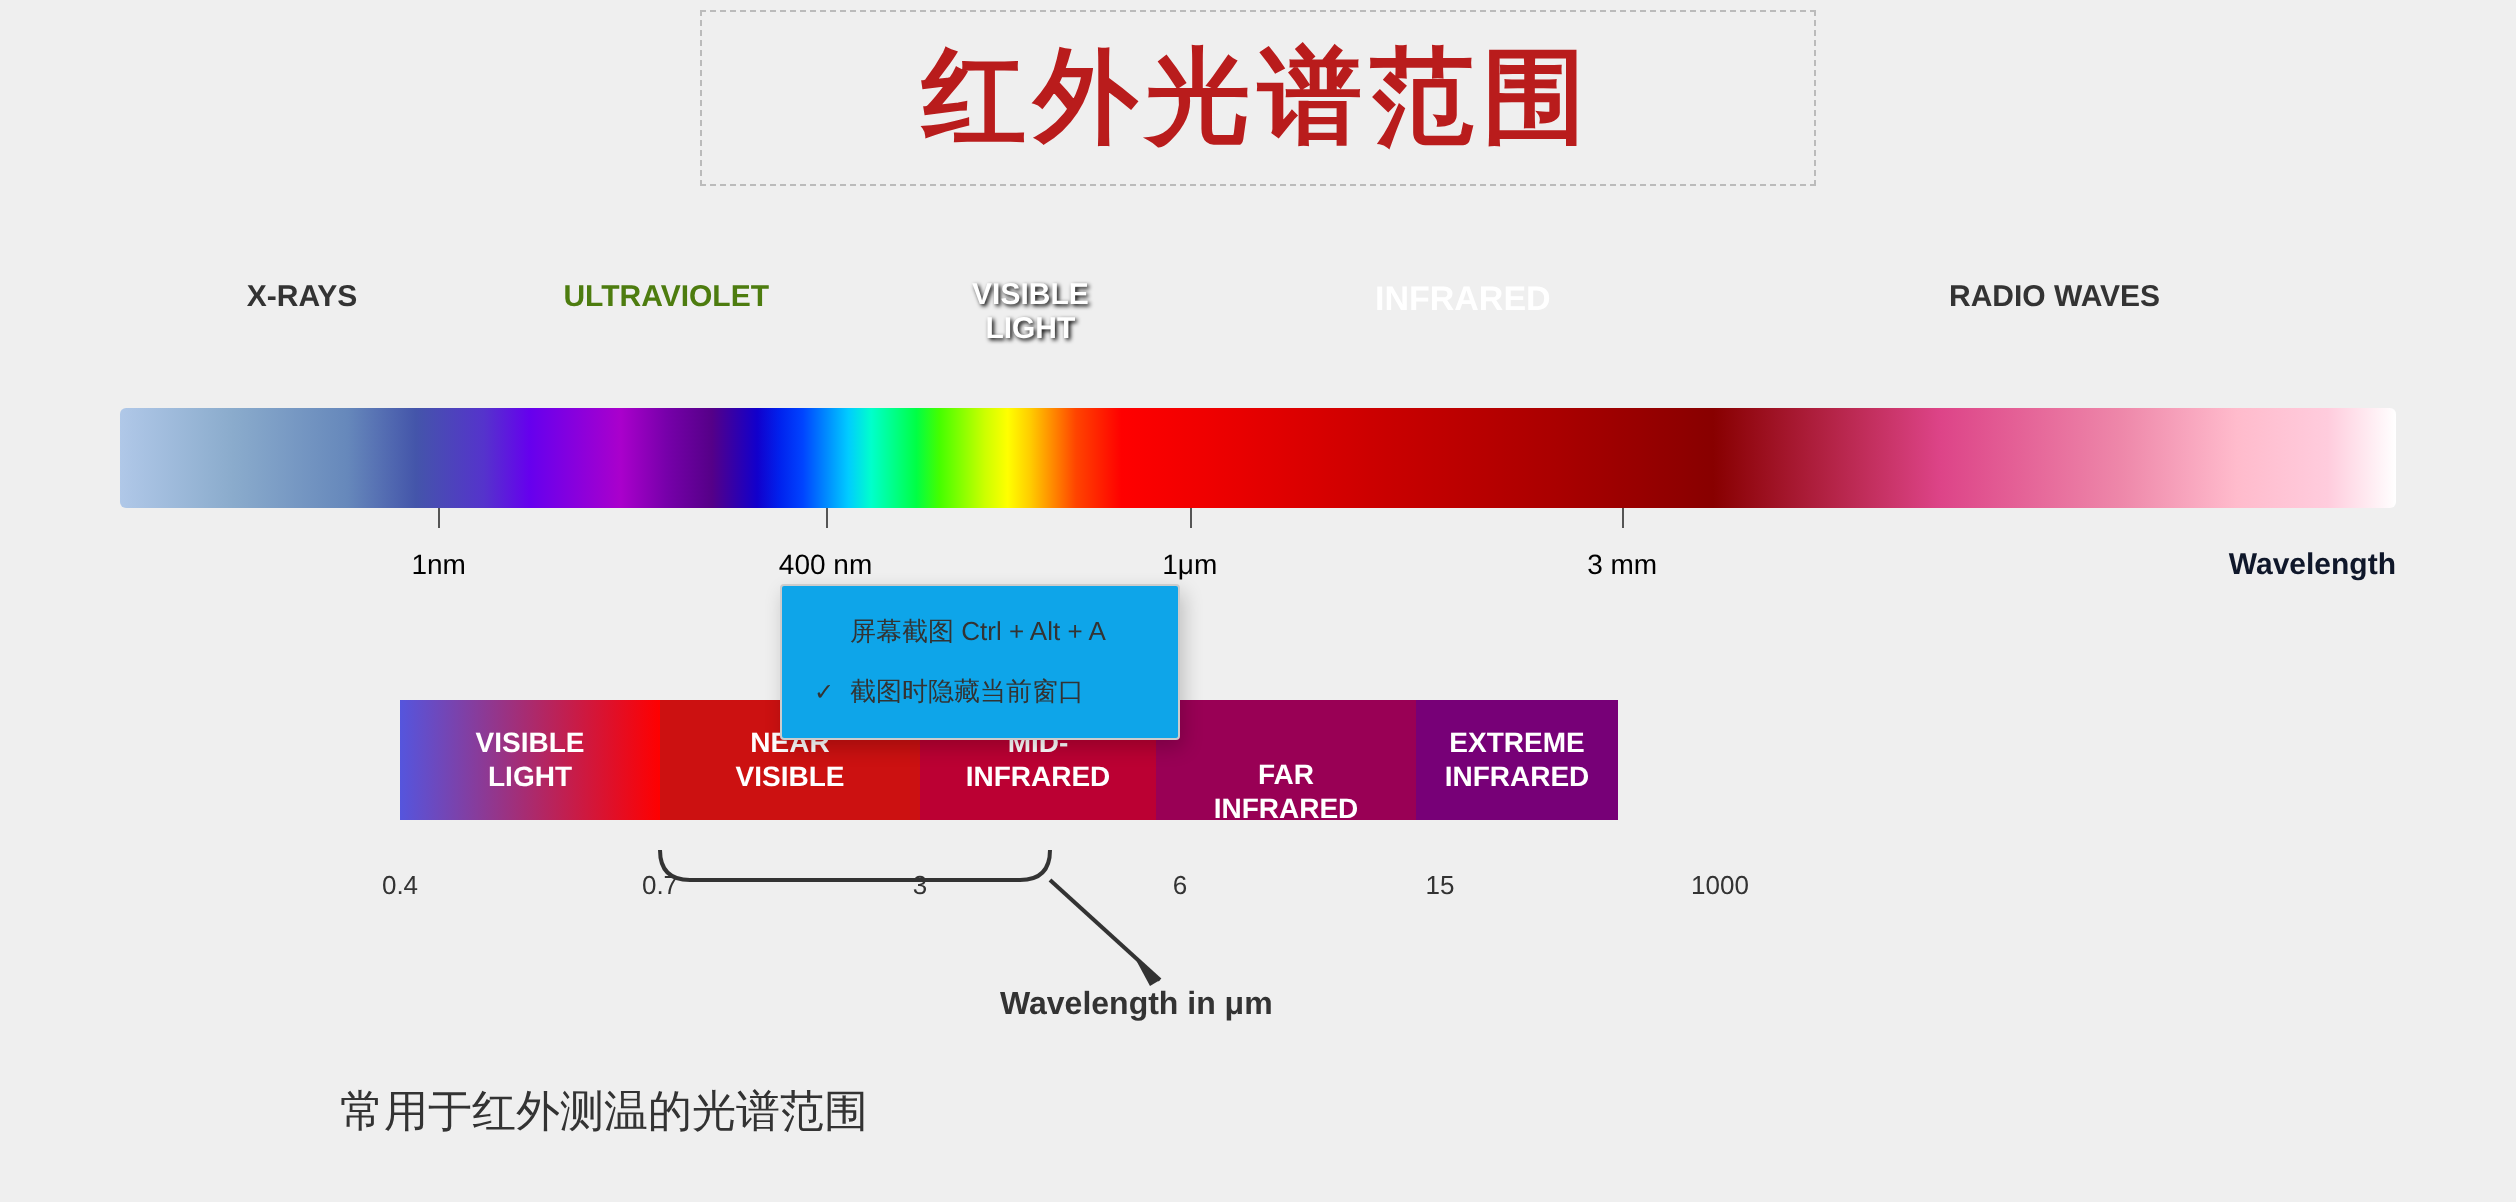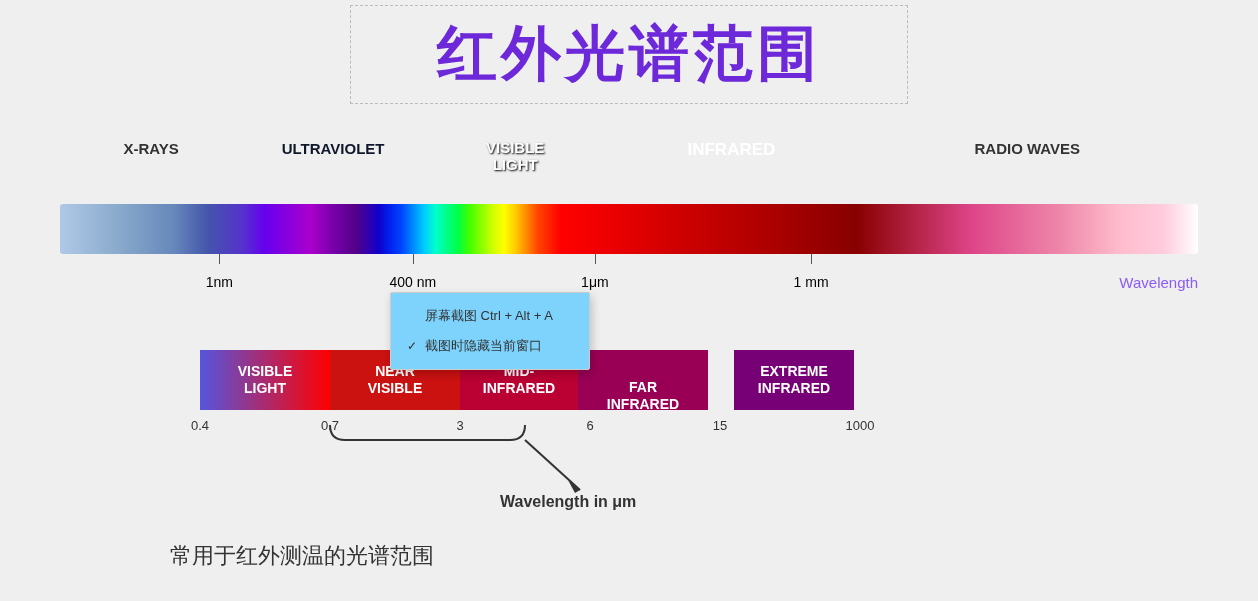--- a/index.html
+++ b/index.html
@@ -12,22 +12,22 @@
       position: relative;
     }
 
     .main-container {
       width: 100%;
       height: 100%;
       background: #efefef;
       position: relative;
     }
     .title-text {
-      font-size: 60px;
-      color: #6d28d9;
+      font-size: 52px;
+      color: #b91c1c;
       font-family: Liberation Serif, serif;
       font-weight: bold;
       letter-spacing: 4px;
       white-space: nowrap;
     }
 
     
     .top-spectrum-container {
       position: absolute;
       top: 140px;
@@ -51,21 +51,21 @@
       font-weight: bold;
       text-align: center;
     }
 
     .label-xrays {
       width: 16%;
       color: #333;
     }
     .label-ultraviolet {
       width: 16%;
-      color: #0f172a;
+      color: #4d7c0f;
     }
     .label-visible {
       width: 16%;
       color: white;
       text-shadow: 1px 1px 2px #000;
     }
     .label-infrared {
       width: 22%;
       color: white;
       font-size: 17px;
@@ -141,32 +141,32 @@
     }
     .wl-label {
       position: absolute;
       font-size: 14px;
       color: #000000;
       transform: translateX(-50%);
     }
     .wl-unit {
       position: absolute;
       font-size: 15px;
-      font-weight: normal;
-      color: #8b5cf6;
+      font-weight: bold;
+      color: #0f172a;
       right: 0;
       top: 0;
     }
 
     
     .context-menu {
       position: absolute;
       top: 292px;
       left: 390px;
-      background: #7dd3fc;
+      background: #0ea5e9;
       border: 1px solid #ccc;
       box-shadow: 2px 4px 10px rgba(0,0,0,0.2);
       padding: 8px 0;
       min-width: 200px;
       z-index: 100;
       border-radius: 2px;
     }
     .ctx-item {
       padding: 6px 16px;
       font-size: 13px;
@@ -216,31 +216,30 @@
     }
     .seg-mid {
       width: 118px;
       background: #bb0033;
     }
     .seg-far {
       width: 130px;
       background: #990055;
     }
     .seg-extreme {
-      width: 120px;
+      width: 101px;
       background: #770077;
-      margin-left: 26px;
     }
 
     
     .bottom-scale {
       position: relative;
       width: 780px;
       height: 30px;
-      margin-top: 2px;
+      margin-top: 19px;
     }
     .bottom-wl-label {
       position: absolute;
       font-size: 13px;
       color: #333;
       transform: translateX(-50%);
       top: 6px;
     }
 
     
@@ -300,21 +299,21 @@
       <div class="tick" style="left:14%;"></div>
       <div class="tick" style="left:31%;"></div>
       <div class="tick" style="left:47%;"></div>
       <div class="tick" style="left:66%;"></div>
     </div>
 
     <div class="wavelength-labels">
       <span class="wl-label" style="left:14%;">1nm</span>
       <span class="wl-label" style="left:31%;">400 nm</span>
       <span class="wl-label" style="left:47%;">1μm</span>
-      <span class="wl-label" style="left:66%;">1 mm</span>
+      <span class="wl-label" style="left:66%;">3 mm</span>
       <span class="wl-unit">Wavelength</span>
     </div>
   </div>
 
   <div class="context-menu">
     <div class="ctx-item">
       <span class="check"></span>
       <span>屏幕截图 Ctrl + Alt + A</span>
     </div>
     <div class="ctx-item">

